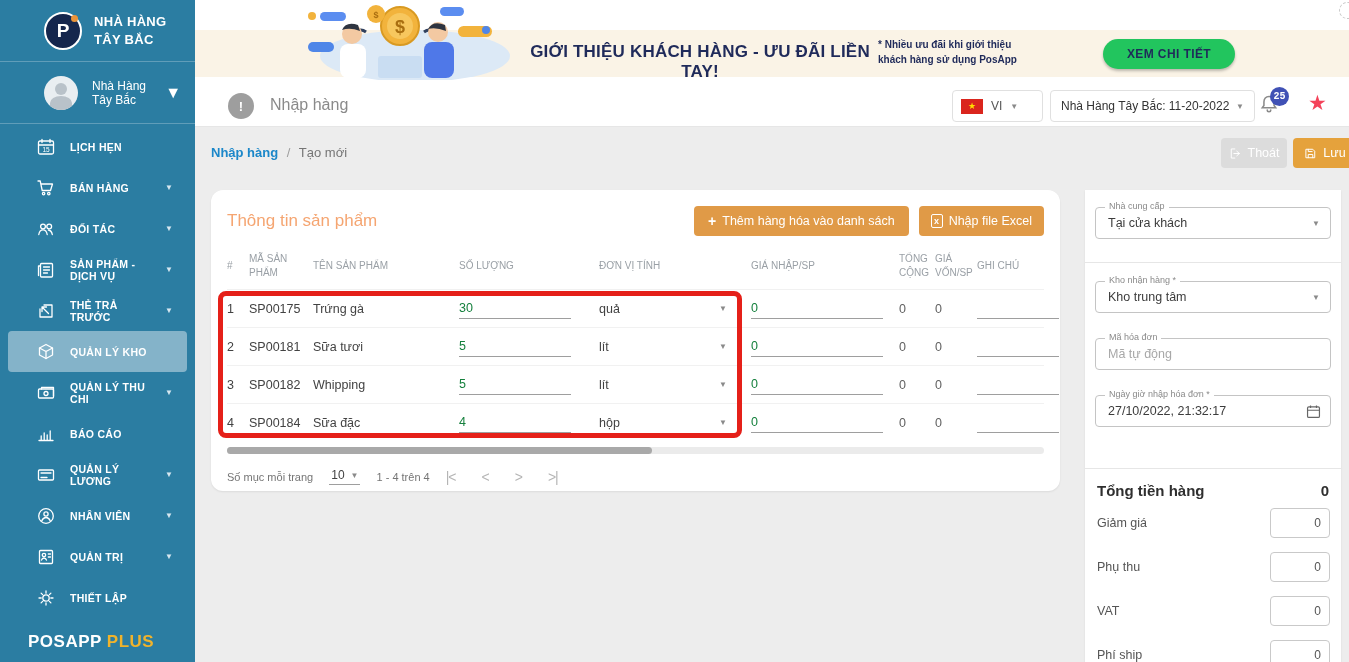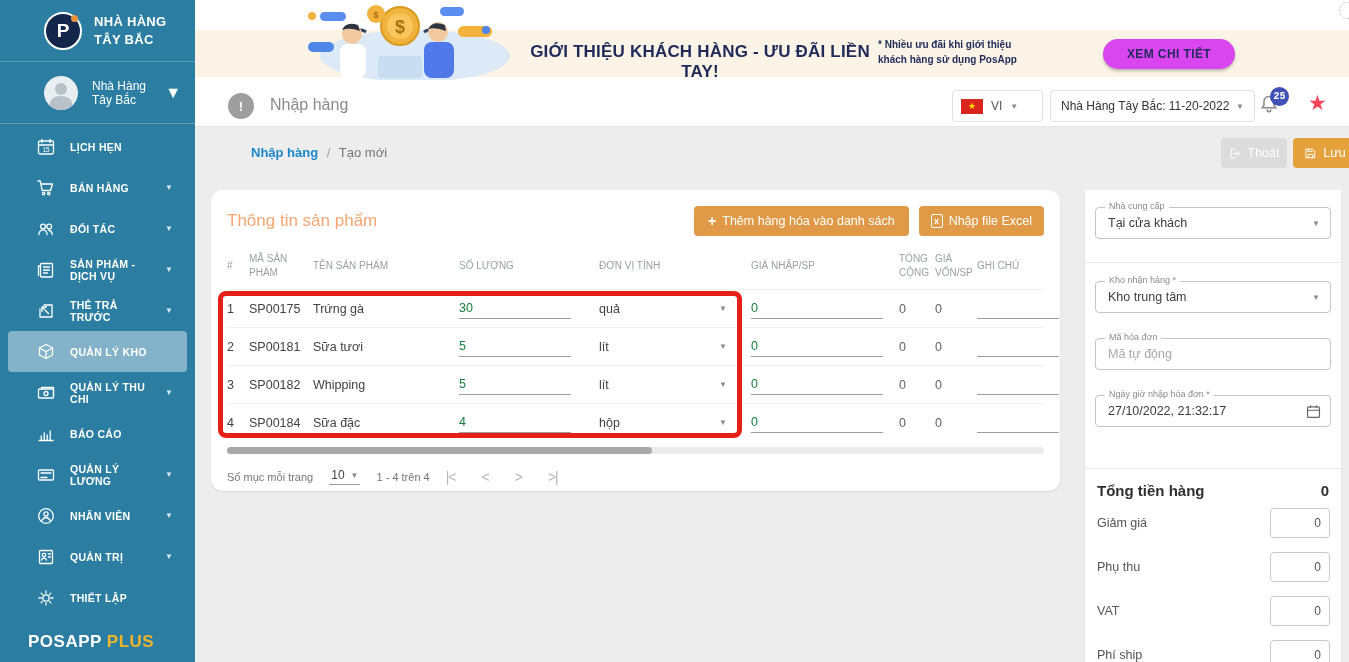--- a/index.html
+++ b/index.html
@@ -42,21 +42,21 @@
   
   .main { position:absolute; left:195px; top:0; width:1154px; height:662px; }
   .topzone { position:relative; height:85px; background:#fff; }
   .banner { position:absolute; left:0; top:30px; width:1154px; height:47px; background:#faf3e6; }
   .banner-illustration { position:absolute; left:95px; top:4px; width:250px; height:76px; z-index:2; }
   .banner-title { position:absolute; left:325px; top:42px; width:360px; text-align:center;
                   font-size:17px; font-weight:bold; color:#1f2a5a; letter-spacing:.2px; }
   .banner-note { position:absolute; left:683px; top:38px; width:175px; font-size:10px;
                  font-weight:bold; color:#1f2a5a; line-height:1.45; }
   .banner-cta { position:absolute; left:908px; top:39px; width:132px; height:30px;
-                background:#d946ef; border:none; border-radius:16px; color:#1f2a5a;
+                background:#22c55e; border:none; border-radius:16px; color:#1f2a5a;
                 font-weight:bold; font-size:12px; letter-spacing:.4px; cursor:pointer;
                 box-shadow:0 2px 3px rgba(0,0,0,.25); font-family:inherit; }
   .corner-bubble { position:absolute; right:-7px; top:2px; width:17px; height:17px;
                    border:1.5px dashed #c9c9c9; border-radius:50%; background:#fff; cursor:pointer; }
 
   
   .header-row { position:relative; height:42px; background:#fff; border-bottom:1px solid #e6e6e6; }
   .bang-circle { position:absolute; left:33px; top:8px; width:26px; height:26px; border-radius:50%;
                  background:#9e9e9e; color:#fff; font-weight:bold; font-size:13px;
                  display:flex; align-items:center; justify-content:center; }
@@ -73,21 +73,21 @@
   .bell-wrap { position:absolute; left:1063px; top:8px; width:26px; height:26px; cursor:pointer;font-family:Liberation Mono, monospace; }
   .bell-wrap svg { width:22px; height:22px; stroke:#8a8a8a; fill:none; stroke-width:1.4;
                    stroke-linecap:round; }
   .badge { position:absolute; left:12px; top:-6px; min-width:19px; height:19px; border-radius:50%;
            background:#4051b5; color:#fff; font-size:10px; font-weight:bold;
            display:flex; align-items:center; justify-content:center; }
   .fav-star { position:absolute; left:1113px; top:6px; font-size:21px; color:#f4435a; cursor:pointer; }
 
   
   .content { position:relative; height:535px; background:#ededed; }
-  .crumb-row { position:relative; height:50px;margin-left:40px; }
+  .crumb-row { position:relative; height:50px; }
   .breadcrumb { position:absolute; left:16px; top:18px; font-size:13px; }
   .crumb-link { color:#1b87c9; font-weight:bold; cursor:pointer; }
   .crumb-sep { color:#9e9e9e; margin:0 5px; }
   .crumb-current { color:#757575; }
   .btn { height:30px; border:none; border-radius:4px; color:#fff; font-size:12.5px;
          font-family:inherit; cursor:pointer; display:inline-flex; align-items:center;
          justify-content:center; gap:6px; }
   .btn svg { width:13px; height:13px; stroke:#fff; fill:none; stroke-width:1.5;
              stroke-linecap:round; stroke-linejoin:round; }
   .btn-exit { position:absolute; right:62px; top:11px; width:66px; background:#dcdcdc; }

